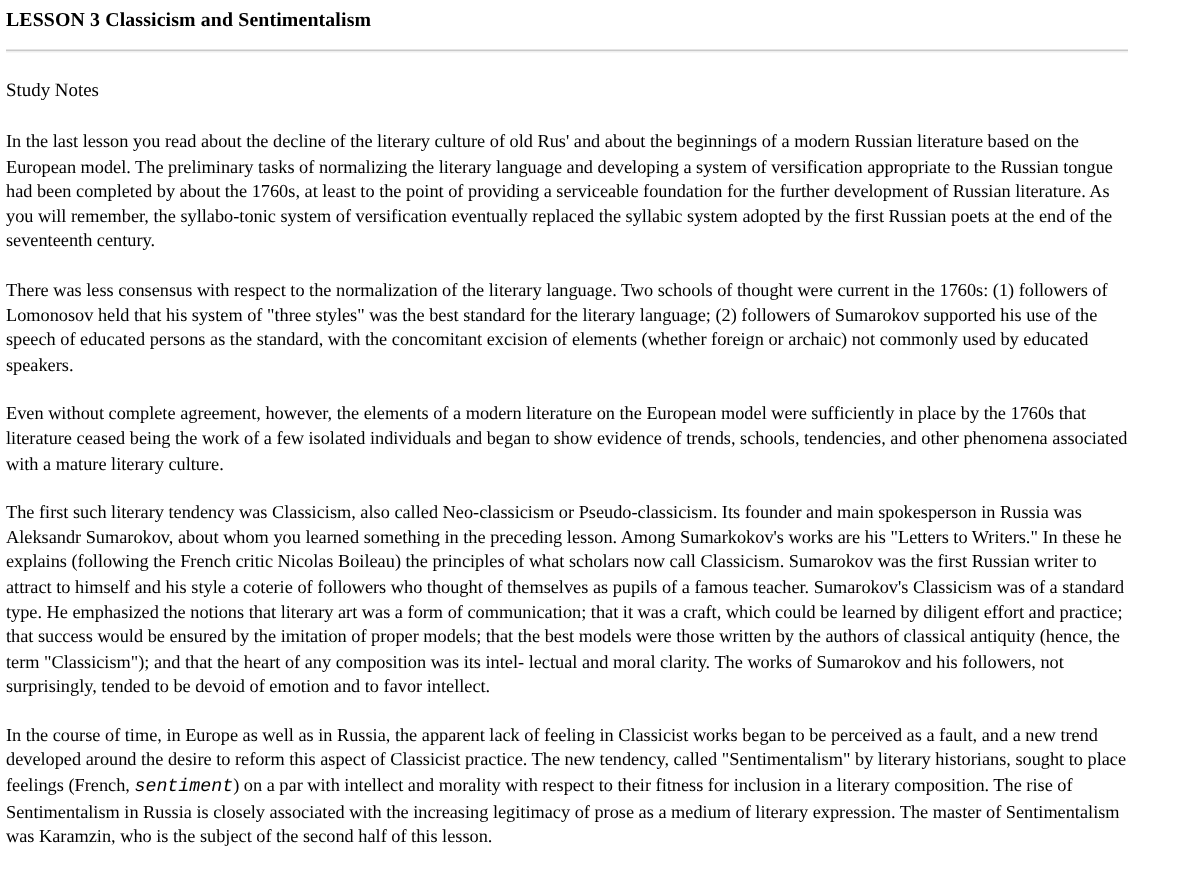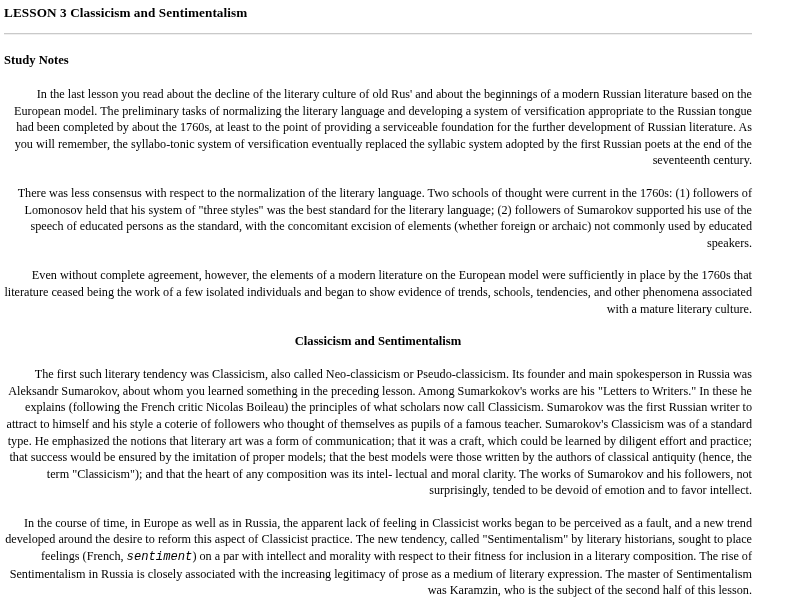--- a/index.html
+++ b/index.html
@@ -33,30 +33,30 @@
   hr.rule {
     border: 0;
     border-top: 1px solid #c9c9c9;
     border-bottom: 1px solid #efefef;
     height: 0;
     margin: 12px 0 17px 0;
     padding: 0;
     width: 100%;
   }
   .section-heading {
-    font-weight: bold;
+    font-weight: normal;
     font-size: 12.6px;
     line-height: 17px;
     margin: 0 0 17px 0;
     padding: 0;
   }
   p.body-para {
     margin: 0 0 16px 0;
     padding: 0;
-    text-align: right;
+    text-align: left;
     font-size: 12.2px;
     line-height: 16.6px;
   }
   p.body-para:last-of-type {
     margin-bottom: 0;
   }
   .centered-heading {
     font-weight: bold;
     text-align: center;
     font-size: 12.6px;
@@ -82,20 +82,19 @@
   <hr class="rule">
 
   <div class="section-heading">Study Notes</div>
 
   <p class="body-para">In the last lesson you read about the decline of the literary culture of old Rus' and about the beginnings of a modern Russian literature based on the European model. The preliminary tasks of normalizing the literary language and developing a system of versification appropriate to the Russian tongue had been completed by about the 1760s, at least to the point of providing a serviceable foundation for the further development of Russian literature. As you will remember, the syllabo-tonic system of versification eventually replaced the syllabic system adopted by the first Russian poets at the end of the seventeenth century.</p>
 
   <p class="body-para">There was less consensus with respect to the normalization of the literary language. Two schools of thought were current in the 1760s: (1) followers of Lomonosov held that his system of "three styles" was the best standard for the literary language; (2) followers of Sumarokov supported his use of the speech of educated persons as the standard, with the concomitant excision of elements (whether foreign or archaic) not commonly used by educated speakers.</p>
 
   <p class="body-para">Even without complete agreement, however, the elements of a modern literature on the European model were sufficiently in place by the 1760s that literature ceased being the work of a few isolated individuals and began to show evidence of trends, schools, tendencies, and other phenomena associated with a mature literary culture.</p>
 
-  <div class="centered-heading">Classicism and Sentimentalism</div>
 
   <p class="body-para">The first such literary tendency was Classicism, also called Neo-classicism or Pseudo-classicism. Its founder and main spokesperson in Russia was Aleksandr Sumarokov, about whom you learned something in the preceding lesson. Among Sumarkokov's works are his "Letters to Writers." In these he explains (following the French critic Nicolas Boileau) the principles of what scholars now call Classicism. Sumarokov was the first Russian writer to attract to himself and his style a coterie of followers who thought of themselves as pupils of a famous teacher. Sumarokov's Classicism was of a standard type. He emphasized the notions that literary art was a form of communication; that it was a craft, which could be learned by diligent effort and practice; that success would be ensured by the imitation of proper models; that the best models were those written by the authors of classical antiquity (hence, the term "Classicism"); and that the heart of any composition was its intel- lectual and moral clarity. The works of Sumarokov and his followers, not surprisingly, tended to be devoid of emotion and to favor intellect.</p>
 
   <p class="body-para"><span>In the course of time, in Europe as well as in Russia, the apparent lack of feeling in Classicist works began to be perceived as a fault, and a new trend developed around the desire to reform this aspect of Classicist practice. The new tendency, called "Sentimentalism" by literary historians, sought to place feelings (French, </span><em class="term">sentiment</em><span>) on a par with intellect and morality with respect to their fitness for inclusion in a literary composition. The rise of Sentimentalism in Russia is closely associated with the increasing legitimacy of prose as a medium of literary expression. The master of Sentimentalism was Karamzin, who is the subject of the second half of this lesson.</span></p>
 
 
 </div>
 
 </body></html>

